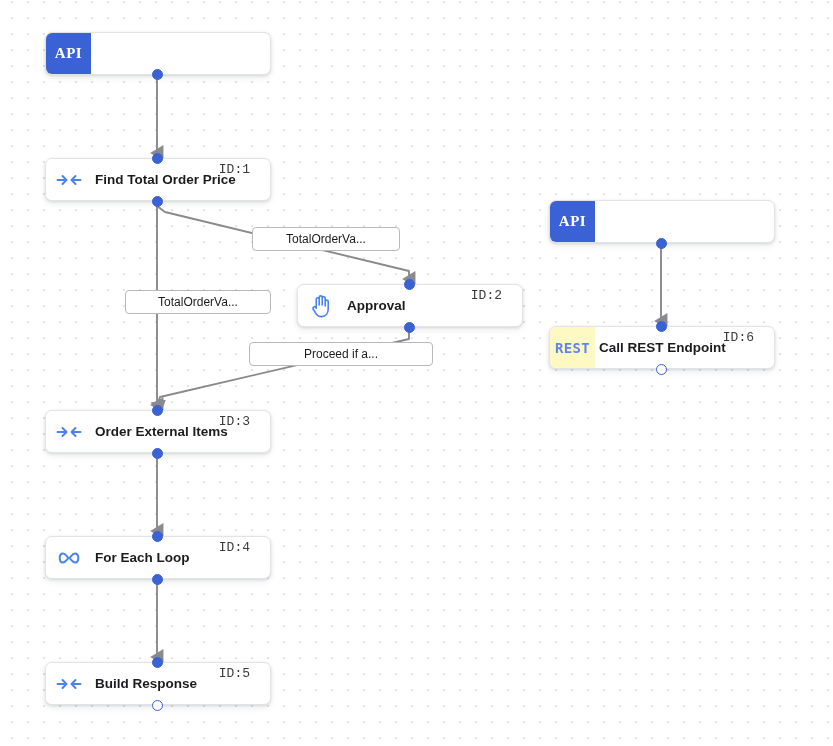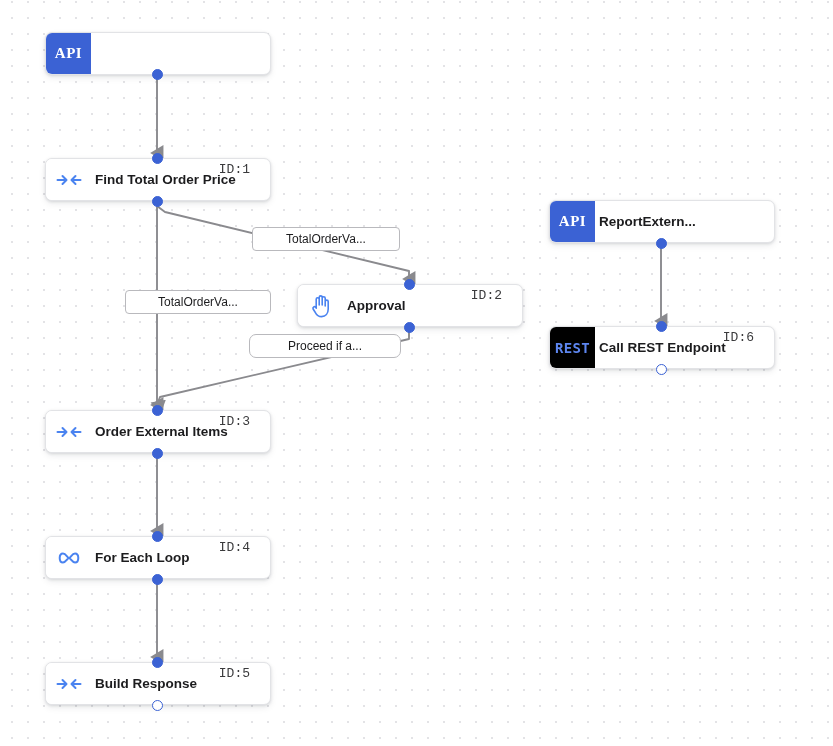--- a/index.html
+++ b/index.html
@@ -48,21 +48,21 @@
   }
   .node-icon.api {
     background: #3b62d4;
     color: #ffffff;
     font-family: Liberation Serif, serif;
     font-weight: bold;
     font-size: 15px;
     letter-spacing: 0.5px;
   }
   .node-icon.rest {
-    background: #000000;
+    background: #fef9c3;
     color: #5d86f0;
     font-family: "DejaVu Sans Mono", monospace;
     font-weight: bold;
     font-size: 14px;
     letter-spacing: 0.3px;
   }
   .node-icon.glyph {
     background: #ffffff;
     color: #4a83f0;
   }
@@ -231,34 +231,31 @@
           <span class="node-title">Build Response</span>
           <span class="node-id">ID:5</span>
         </div>
       </div>
       <div class="port filled" style="left: 151.5px; top: 656.5px;"></div>
       <div class="port open" style="left: 151.5px; top: 699.5px;"></div>
       <div class="node" style="left: 549px; top: 200px; width: 226px; height: 43px;">
         <div class="node-icon api">
           <span>API</span>
         </div>
-        <div class="node-body">
-          <span class="node-title">ReportExtern...</span>
-        </div>
       </div>
       <div class="port filled" style="left: 655.5px; top: 237.5px;"></div>
       <div class="node" style="left: 549px; top: 326px; width: 226px; height: 43px;">
         <div class="node-icon rest">
           <span>REST</span>
         </div>
         <div class="node-body">
           <span class="node-title">Call REST Endpoint</span>
           <span class="node-id">ID:6</span>
         </div>
       </div>
       <div class="port filled" style="left: 655.5px; top: 320.5px;"></div>
       <div class="port open" style="left: 655.5px; top: 363.5px;"></div>
       <div class="edge-label" style="left: 231px; top: 227px; width: 148px;">TotalOrderVa...</div>
       <div class="edge-label" style="left: 104px; top: 290px; width: 146px;">TotalOrderVa...</div>
-      <div class="edge-label" style="left: 228px; top: 334px; width: 152px; border-radius: 7px;">Proceed if a...</div>
+      <div class="edge-label" style="left: 228px; top: 342px; width: 184px;">Proceed if a...</div>
     </div>
 
 </div>
 
 </body></html>

